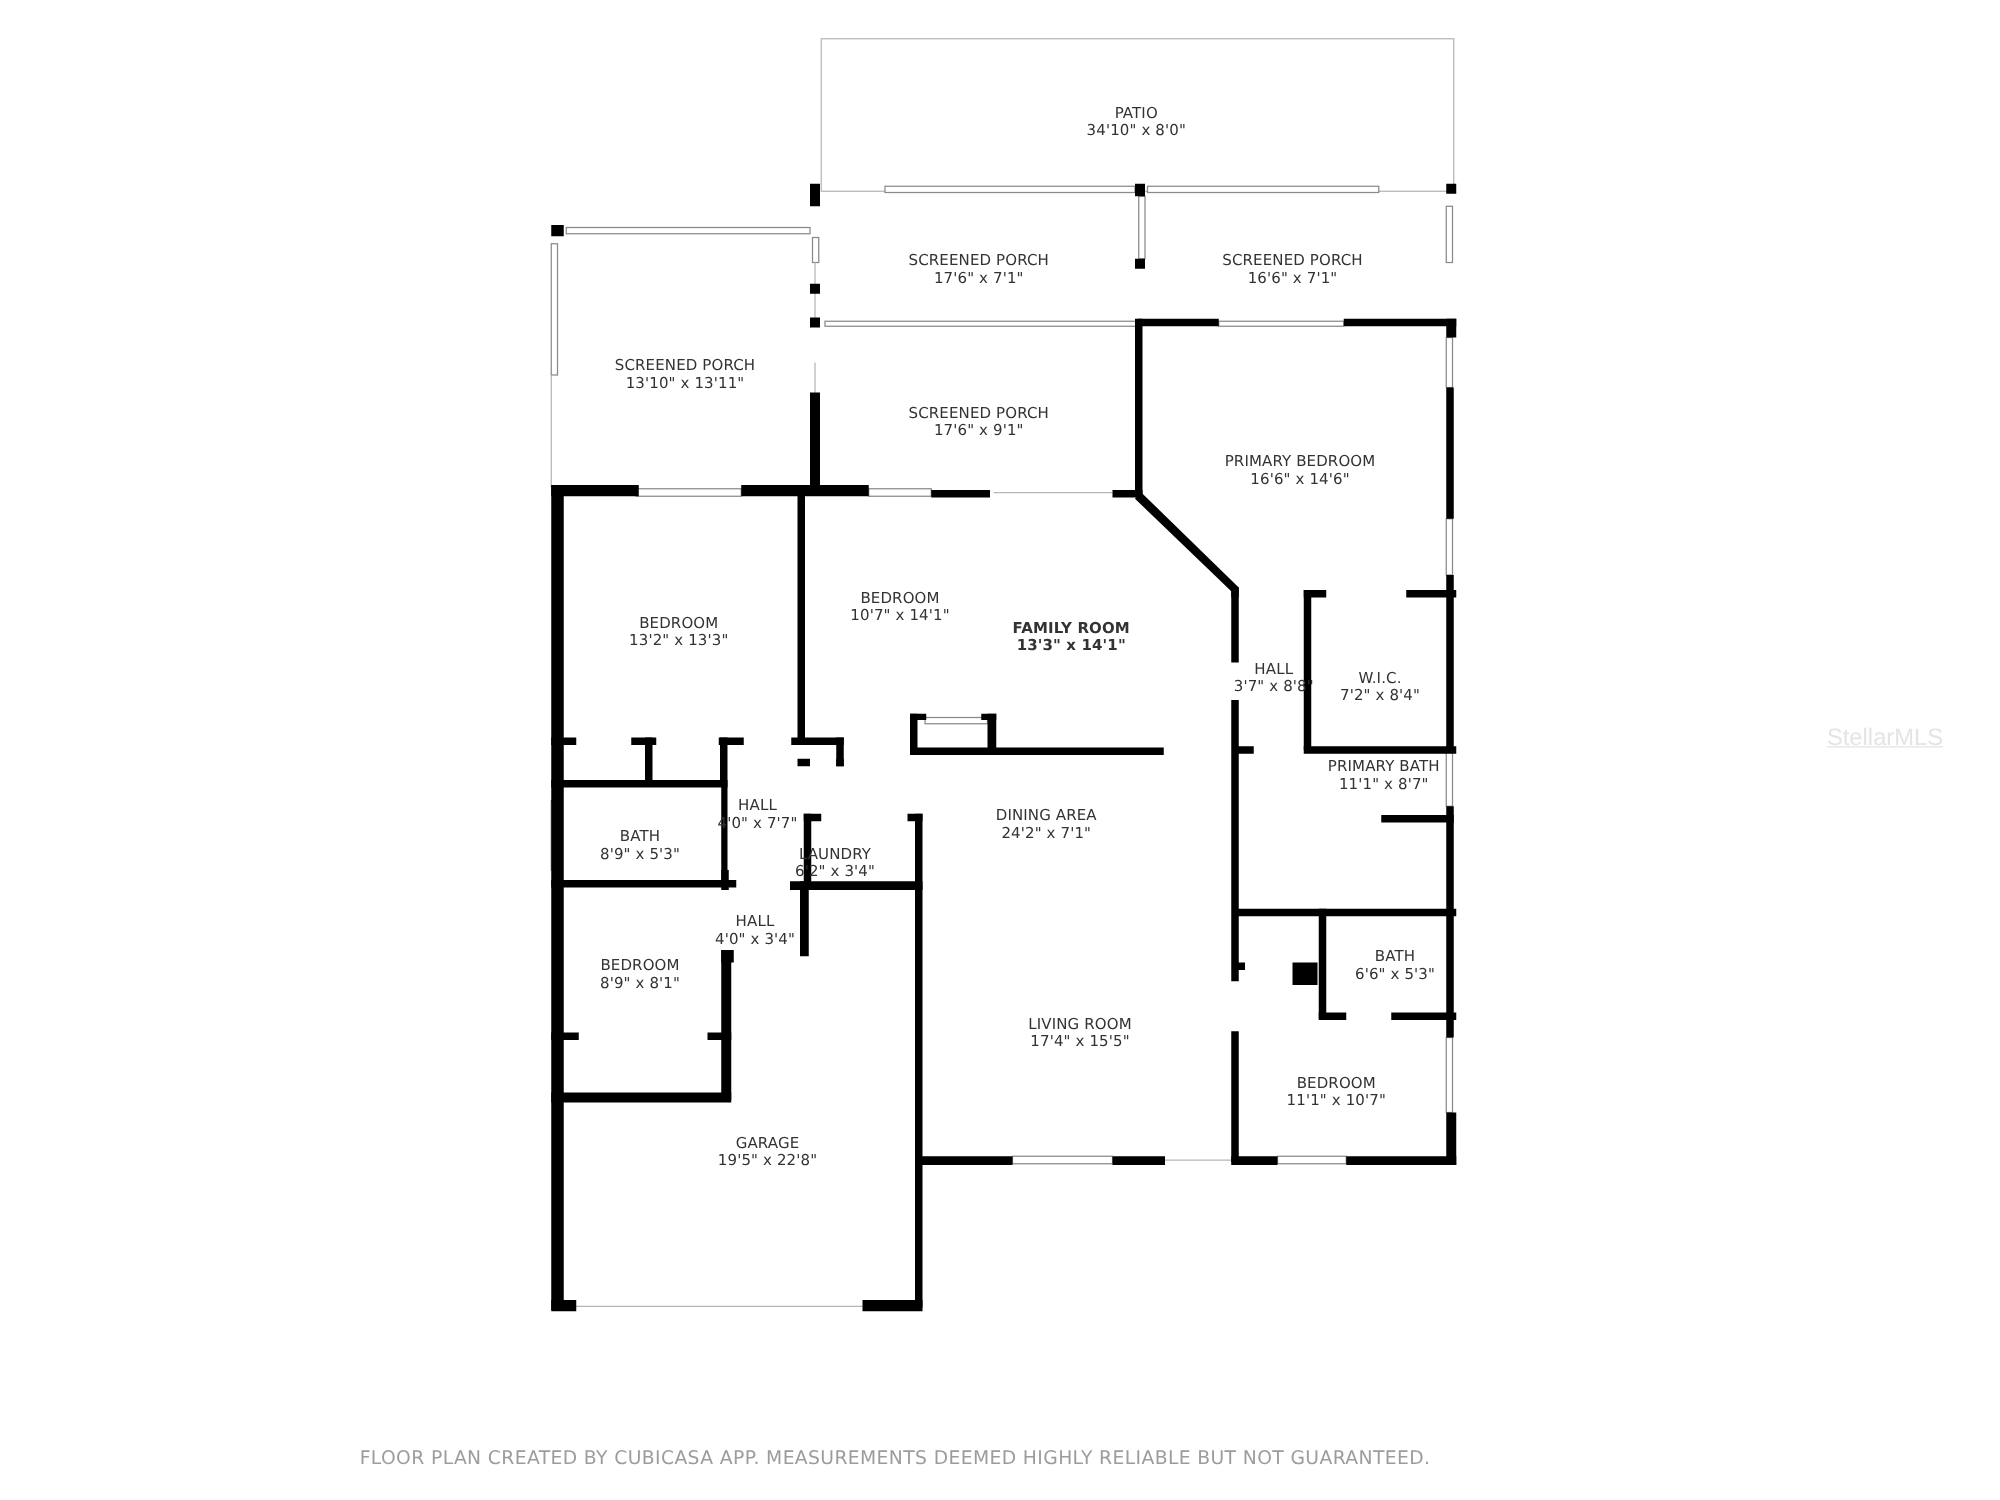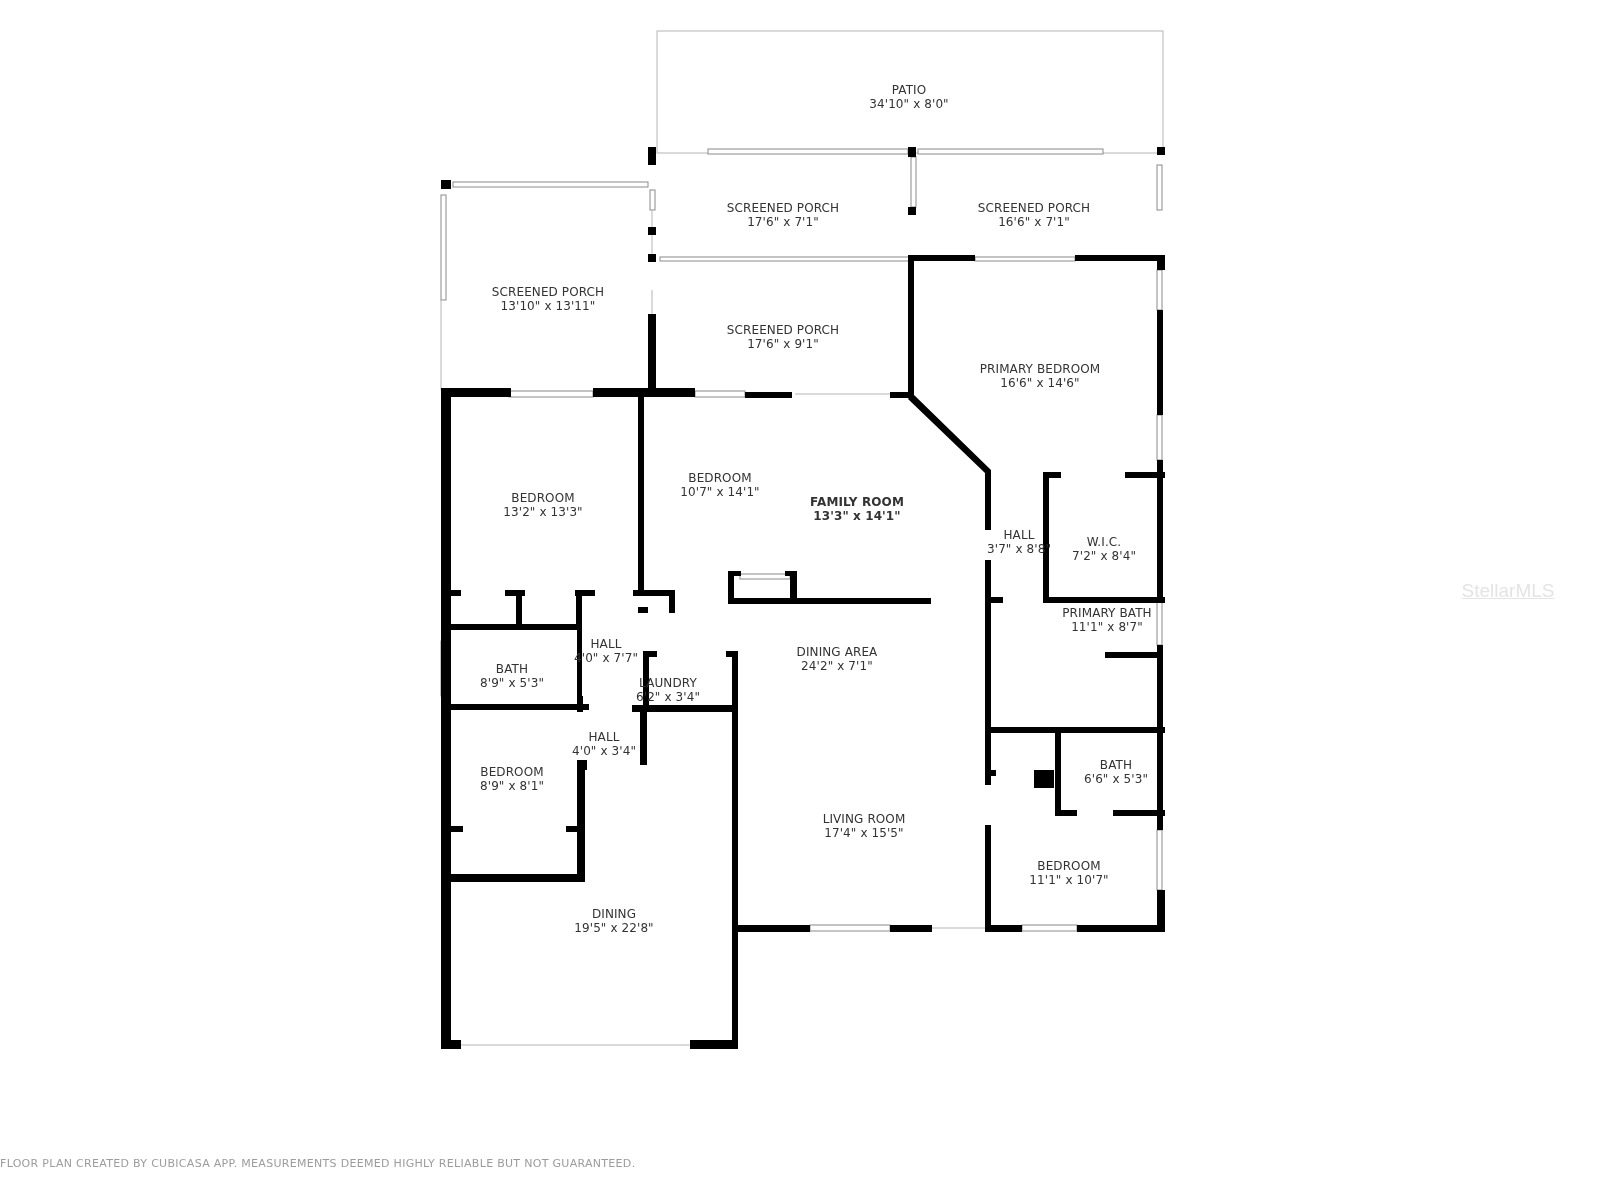--- a/index.html
+++ b/index.html
@@ -3,21 +3,21 @@
 <meta charset="utf-8">
 <style>
   html, body { margin:0; padding:0; background:#ffffff; }
   body { width:1600px; height:1200px; position:relative; overflow:hidden; font-family:"DejaVu Sans", sans-serif; }
   #plan { position:absolute; left:0; top:0; width:1600px; height:1200px; }
   .wall { fill:#000; }
   .thin { stroke:#b5b5b5; stroke-width:1; fill:none; }
   .win { fill:#fff; stroke:#8a8a8a; stroke-width:1; }
   .lbl { position:absolute; transform:translate(-50%,-50%); text-align:center; color:#333; font-size:12px; line-height:14px; white-space:nowrap; letter-spacing:0.1px; }
   .lbl .dim { display:block; }
-  .footer { position:absolute; left:0; width:1432px; top:1157px; text-align:left; font-size:11px; color:#9c9c9c; letter-spacing:0.3px; }
+  .footer { position:absolute; left:0; width:1432px; top:1157px; text-align:center; font-size:15px; color:#9c9c9c; letter-spacing:0.3px; }
   .wm { position:absolute; left:1508px; top:591px; transform:translate(-50%,-50%); font-size:19px; color:#e4e4e4; font-family:"Liberation Sans", sans-serif;text-decoration:underline; }
 </style>
 </head>
 <body>
 
 <svg id="plan" viewBox="0 0 1600 1200" xmlns="http://www.w3.org/2000/svg">
 
   <g>
     <rect class="thin" x="657" y="31" width="506" height="122"></rect>
   </g>
@@ -154,16 +154,16 @@
 <div class="lbl" style="left:1071px; top:620px;margin-left:36px;"><span>PRIMARY BATH</span><span class="dim">11'1" x 8'7"</span></div>
 <div class="lbl" style="left:606px; top:651px;"><span>HALL</span><span class="dim">4'0" x 7'7"</span></div>
 <div class="lbl" style="left:512px; top:676px;"><span>BATH</span><span class="dim">8'9" x 5'3"</span></div>
 <div class="lbl" style="left:668px; top:690px;"><span>LAUNDRY</span><span class="dim">6'2" x 3'4"</span></div>
 <div class="lbl" style="left:837px; top:659px;"><span>DINING AREA</span><span class="dim">24'2" x 7'1"</span></div>
 <div class="lbl" style="left:604px; top:744px;"><span>HALL</span><span class="dim">4'0" x 3'4"</span></div>
 <div class="lbl" style="left:512px; top:779px;"><span>BEDROOM</span><span class="dim">8'9" x 8'1"</span></div>
 <div class="lbl" style="left:1116px; top:772px;"><span>BATH</span><span class="dim">6'6" x 5'3"</span></div>
 <div class="lbl" style="left:864px; top:826px;"><span>LIVING ROOM</span><span class="dim">17'4" x 15'5"</span></div>
 <div class="lbl" style="left:1069px; top:873px;"><span>BEDROOM</span><span class="dim">11'1" x 10'7"</span></div>
-<div class="lbl" style="left:614px; top:921px;"><span>DINING</span><span class="dim">19'5" x 22'8"</span></div>
+<div class="lbl" style="left:614px; top:921px;"><span>GARAGE</span><span class="dim">19'5" x 22'8"</span></div>
 
 <div class="wm">StellarMLS</div>
 <div class="footer">FLOOR PLAN CREATED BY CUBICASA APP. MEASUREMENTS DEEMED HIGHLY RELIABLE BUT NOT GUARANTEED.</div>
 
 </body></html>

